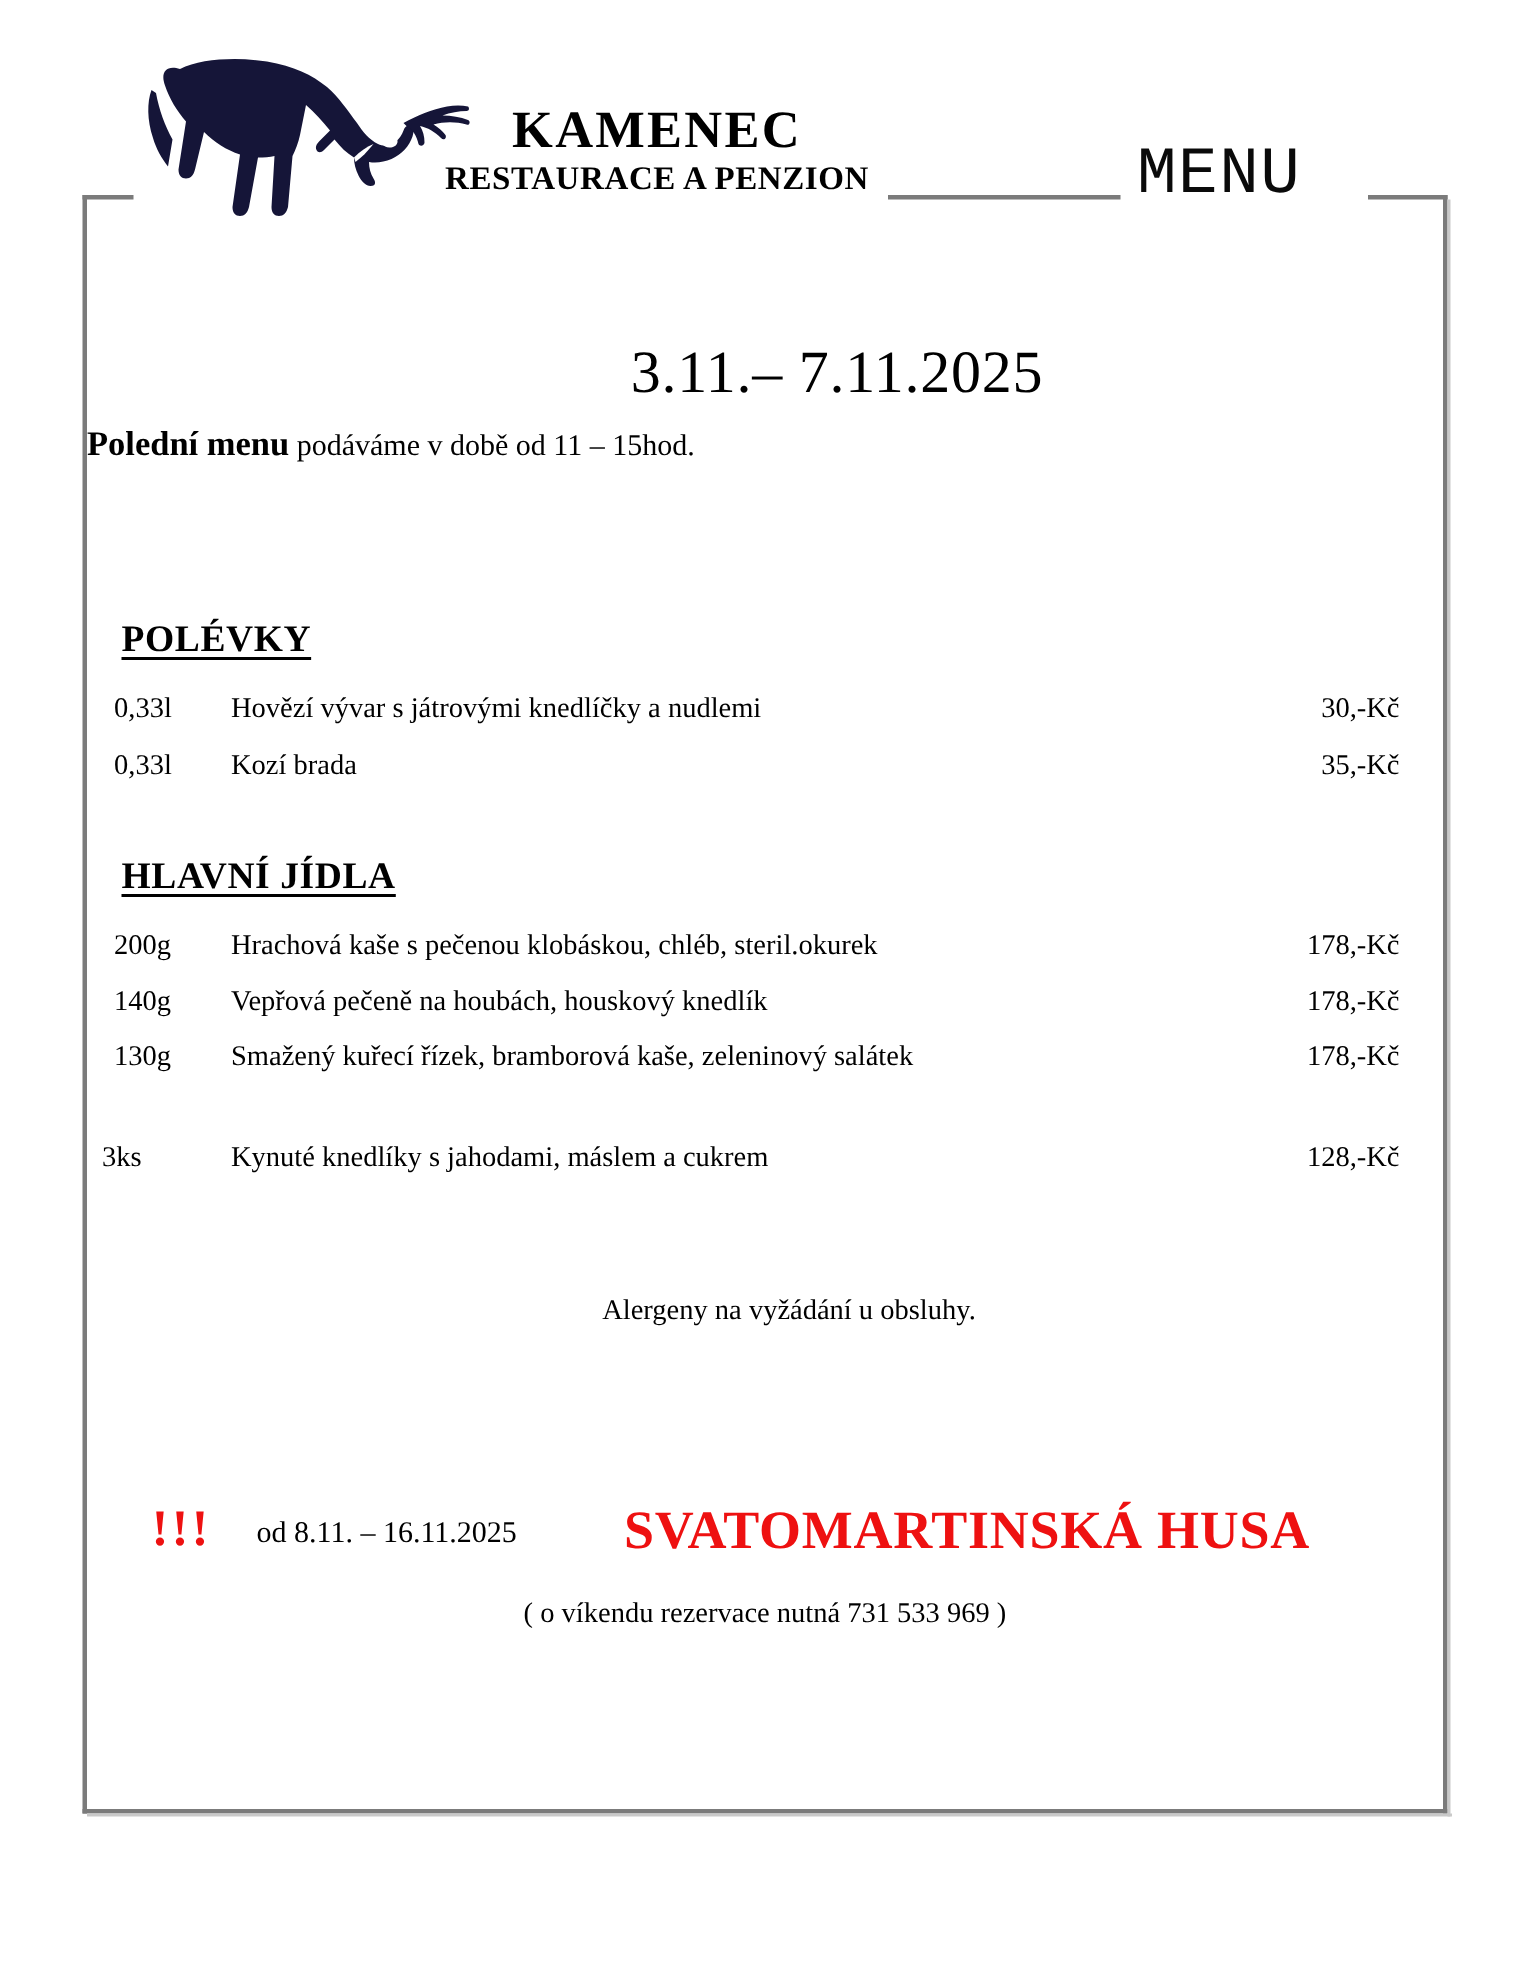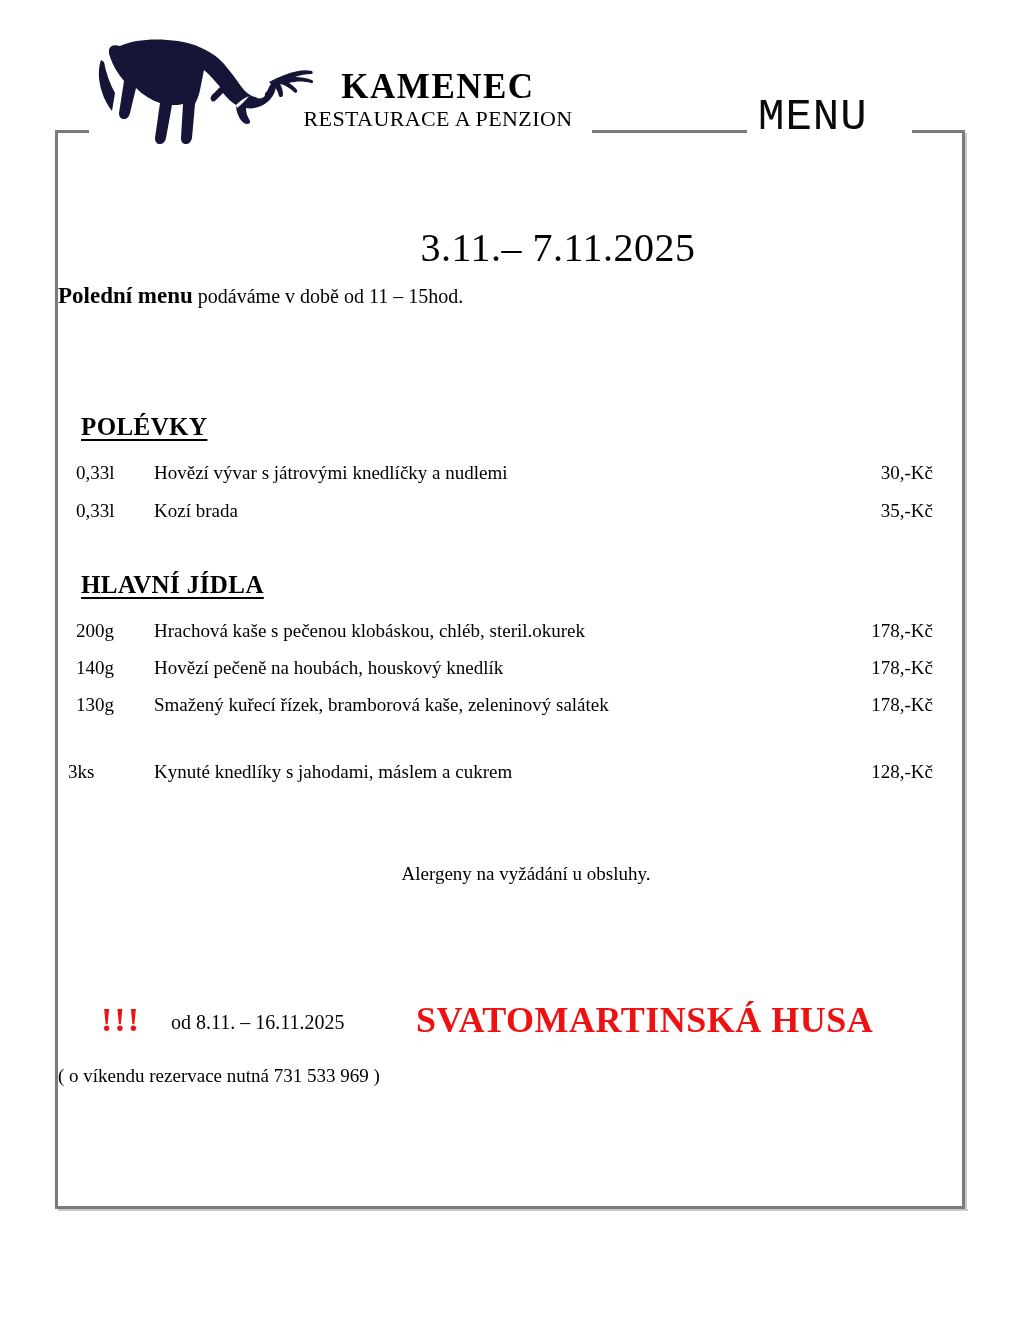--- a/index.html
+++ b/index.html
@@ -54,21 +54,21 @@
     font-family: "Liberation Serif", "DejaVu Serif", serif;
     font-weight: bold;
     font-size: 35px;
     letter-spacing: 1.5px;
     line-height: 38px;
     color: #000000;
     white-space: nowrap;
   }
   .logo-sub {
     font-family: "Liberation Serif", "DejaVu Serif", serif;
-    font-weight: normal;
+    font-weight: bold;
     font-size: 22px;
     letter-spacing: 0.4px;
     line-height: 26px;
     color: #000000;
     white-space: nowrap;
   }
 
   .menu-word {
     position: absolute;
     left: 758px;
@@ -251,20 +251,21 @@
     font-size: 36px;
     line-height: 46px;
     color: #ee1111;
     letter-spacing: 0.5px;
     white-space: nowrap;
   }
   .promo-note {
     position: absolute;
     left: 0; top: 930px;
     width: 904px;
+    text-align: center;
     font-size: 19px;
     line-height: 26px;
   }
 </style>
 </head>
 <body>
 
 <div class="header">
 
   <div class="logo-block">
@@ -338,21 +339,21 @@
   <div class="section-head head-mains">HLAVNÍ JÍDLA</div>
 
   <div class="row r-m1">
     <span class="qty">200g</span>
     <span class="name">Hrachová kaše s pečenou klobáskou, chléb, steril.okurek</span>
     <span class="price">178,-Kč</span>
   </div>
 
   <div class="row r-m2">
     <span class="qty">140g</span>
-    <span class="name">Hovězí pečeně na houbách, houskový knedlík</span>
+    <span class="name">Vepřová pečeně na houbách, houskový knedlík</span>
     <span class="price">178,-Kč</span>
   </div>
 
   <div class="row r-m3">
     <span class="qty">130g</span>
     <span class="name">Smаžený kuřecí řízek, bramborová kaše, zeleninový salátek</span>
     <span class="price">178,-Kč</span>
   </div>
 
   <div class="row r-d1 dessert">

